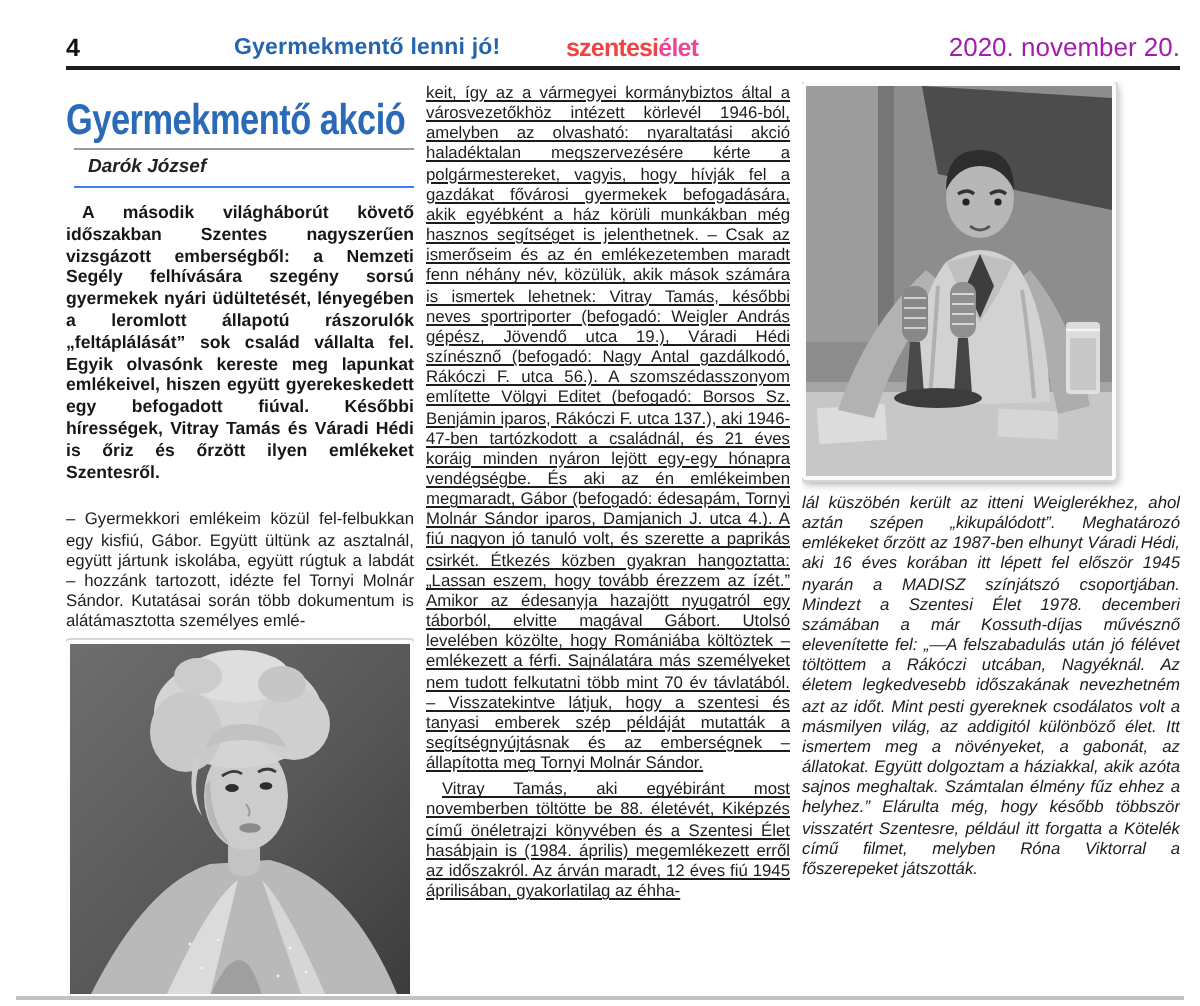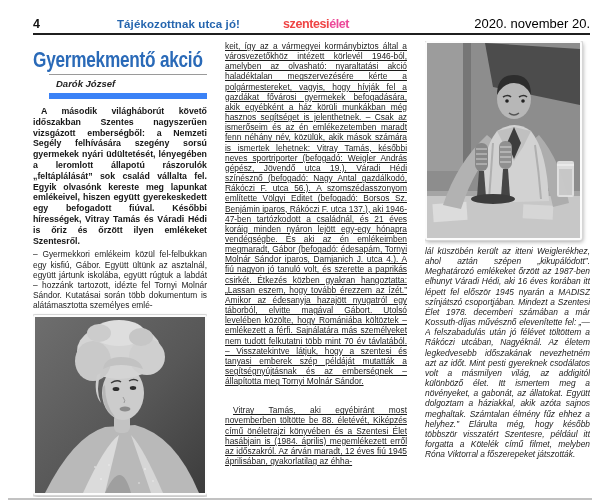--- a/index.html
+++ b/index.html
@@ -7,67 +7,67 @@
     position:relative;width:600px;height:503px;background:#ffffff;
     overflow:hidden;font-family:"Liberation Sans",sans-serif;color:#1c1c1c;
   }
   
   .masthead{position:absolute;top:0;left:0;right:0;height:33px;}
   .pageno{position:absolute;left:33px;top:17px;font-size:12.5px;font-weight:bold;color:#111;}
   .slogan{position:absolute;left:117px;top:18px;font-size:11.5px;font-weight:bold;color:#2565ae;letter-spacing:.1px;}
   .logo{position:absolute;left:283px;top:17px;font-size:12.5px;font-weight:bold;letter-spacing:-.4px;}
   .logo .l1{color:#ef4444;}
   .logo .l2{color:#ec4899;}
-  .date{position:absolute;right:10px;top:16px;font-size:13px;color:#000000;}
+  .date{position:absolute;right:10px;top:16px;font-size:13px;color:#a21caf;}
   .rule-top{position:absolute;top:33px;left:33px;right:10px;border-top:2px solid #1f1f1f;}
   
   .cols{
     position:absolute;top:41px;left:33px;right:10px;height:456px;
-    display:flex;gap:18px;overflow:hidden;
+    display:flex;gap:6px;overflow:hidden;
   }
   .col{overflow:hidden;}
   .col1{width:174px;flex:0 0 174px;}
   .col2{width:182px;flex:0 0 182px;text-decoration:underline;}
   .col3{flex:1 1 auto;font-style:italic;}
   
   h1.title{margin:2px 0 4px 0;line-height:26px;height:27px;white-space:nowrap;}
   h1.title .condense{
     display:inline-block;transform:scaleX(.8);transform-origin:0 50%;
     font-size:21.5px;font-weight:bold;color:#2a6ab8;letter-spacing:-.3px;
   }
-  .author-box{border-top:1px solid #9a9a9a;border-bottom:6px solid #3b82f6;
-    padding:3px 0 4px 0;margin:2px 0 7px 16px;}
+  .author-box{border-top:1px solid #9a9a9a;border-bottom:1px solid #3b82f6;
+    padding:3px 0 4px 0;margin:2px 0 7px 4px;}
   .author{font-size:9.5px;font-weight:bold;font-style:italic;color:#222;padding-left:7px;}
   
   p{margin:0;text-align:justify;}
-  .lead{font-size:8.8px;line-height:10.8px;font-weight:bold;text-indent:8px;margin-bottom:3px;color:#161616;}
+  .lead{font-size:8.8px;line-height:10.8px;font-weight:bold;text-indent:8px;margin-bottom:13px;color:#161616;}
   .body{font-size:8.4px;line-height:10.15px;color:#1c1c1c;}
   .indent{text-indent:8px;}
-  .mt{margin-top:19px;}
+  .mt{margin-top:3px;}
   
   figure{margin:0;}
   .photo{
     background:#fff;border:2px solid #fcfcfc;border-radius:2px;
     box-shadow:0 0 0 1px #d6d6d6,1px 2px 4px rgba(0,0,0,.35);
     line-height:0;box-sizing:border-box;
   }
   .photo1{width:174px;height:180px;margin-top:5px;}
   .photo2{width:157px;height:199px;margin-bottom:6px;}
   .photo svg{width:100%;height:100%;display:block;}
   
   .rule-bottom{position:absolute;bottom:3px;left:8px;right:8px;border-top:2px solid #c2c2c2;}
 </style>
 </head>
 <body>
 
 <div class="page">
 
   <header class="masthead">
     <span class="pageno">4</span>
-    <span class="slogan">Tájékozottnak utca jó!</span>
+    <span class="slogan">Gyermekmentő lenni jó!</span>
     <span class="logo"><span class="l1">szentesi</span><span class="l2">élet</span></span>
     <span class="date">2020. november 20.</span>
   </header>
   <div class="rule-top"></div>
 
   <main class="cols">
 
     <div class="col col1">
       <h1 class="title"><span class="condense">Gyermekmentő akció</span></h1>
       <div class="author-box">

